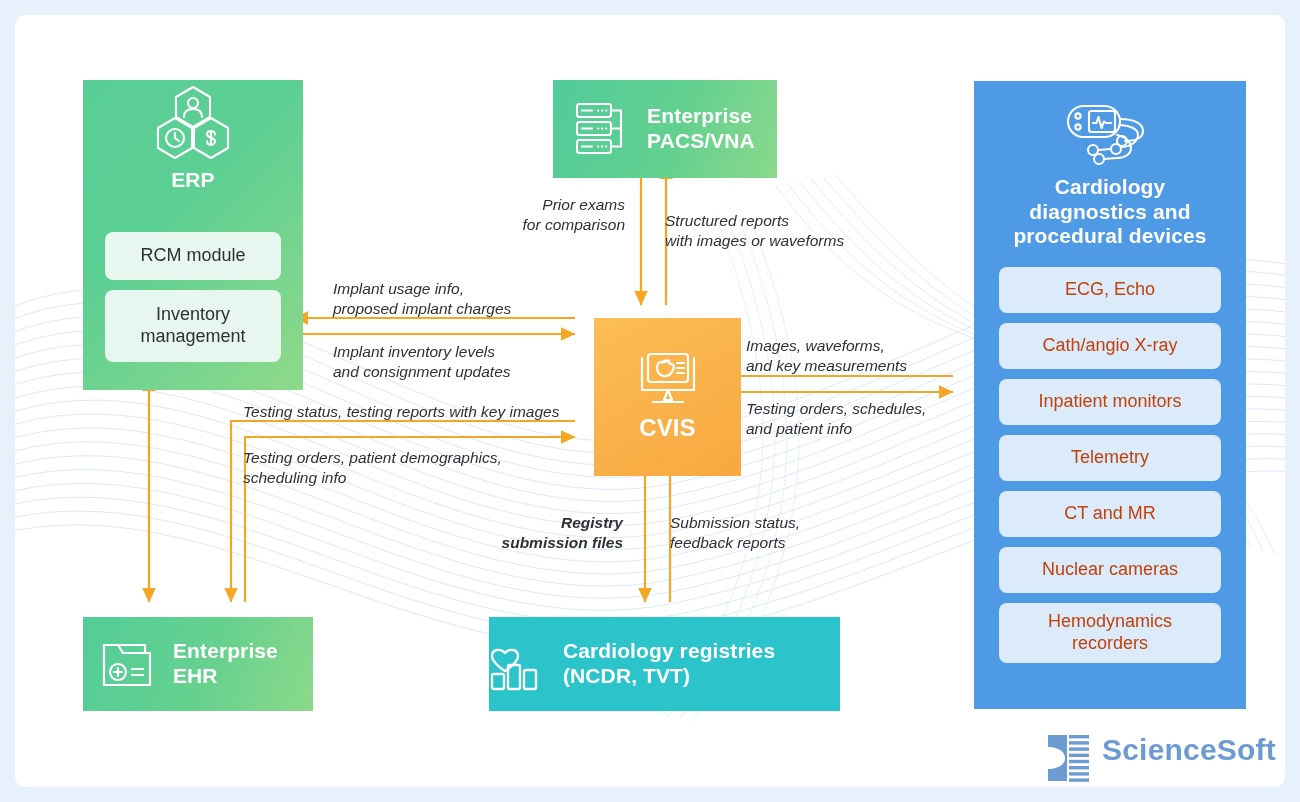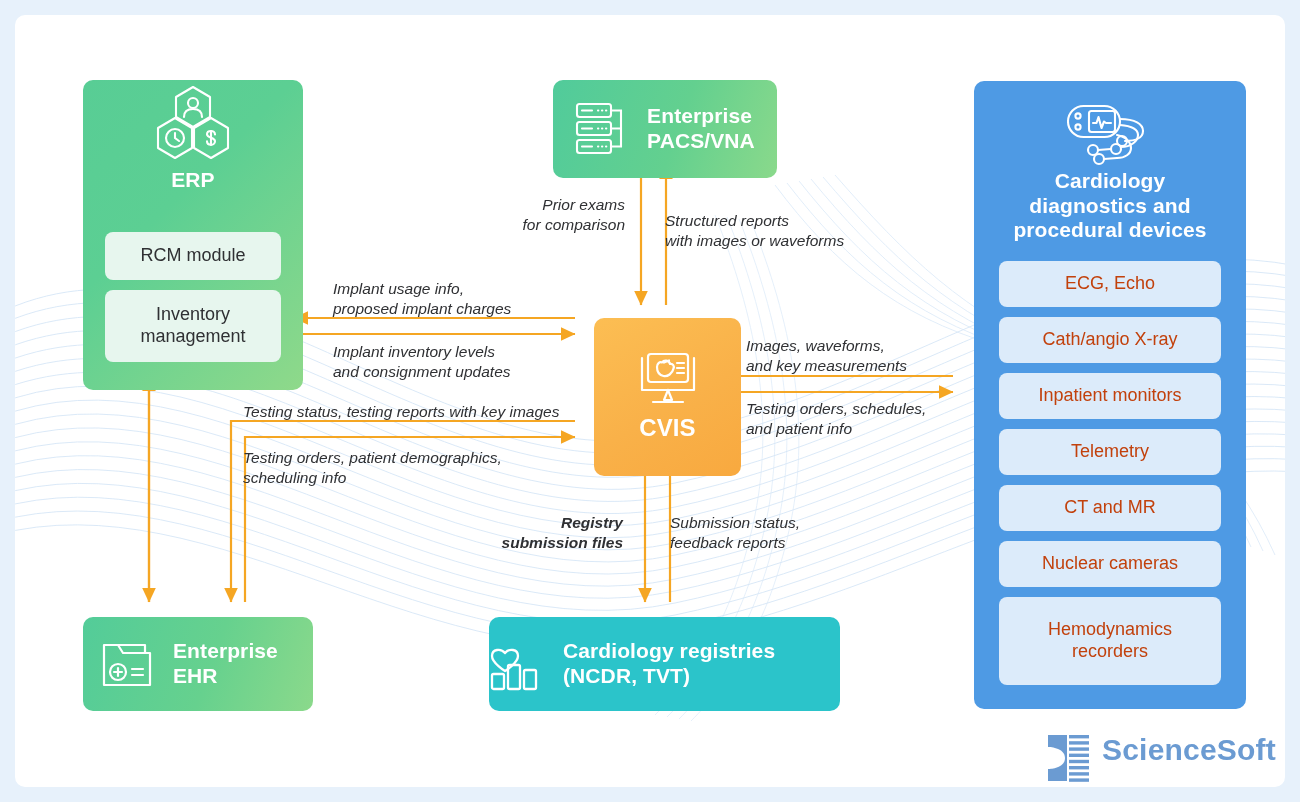--- a/index.html
+++ b/index.html
@@ -17,21 +17,21 @@
     width: 1270px; height: 772px;
     background: #ffffff;
     border-radius: 10px;
     overflow: hidden;
   }
   .deco { position: absolute; inset: 0; }
 
   
   .node {
     position: absolute;
-    border-radius: 10px;
+    border-radius: 0;
     display: flex;
     flex-direction: column;
     align-items: center;
     color: #ffffff;
   }
   .node .title {
     font-weight: bold;
     text-align: center;
     line-height: 1.17;
     color: #ffffff;
@@ -65,33 +65,33 @@
     gap: 16px;
   }
   #pacs .title { font-size: 21px; text-align: left; }
 
   
   #devices {
     left: 959px; top: 66px; width: 272px; height: 628px;
     background: #4e9ae4;
     padding-top: 22px;
   }
-  #devices .title { font-size: 21px; }
+  #devices .title { font-size: 21px; margin-top: 6px; }
   .pill-blue {
     width: 222px; border-radius: 8px;
     background: #dcebfa;
     color: #c2410c;
     font-size: 18px;
     text-align: center;
     line-height: 1.2;
     display: flex; align-items: center; justify-content: center;
     margin-top: 10px;
     height: 46px;
   }
-  .pill-blue.tall { height: 88px; }
+  .pill-blue.tall { height: 60px; }
   #devices .pill-blue.first { margin-top: 18px; }
 
   
   #cvis {
     left: 579px; top: 303px; width: 147px; height: 158px;
     background: linear-gradient(150deg, #fcbe53 0%, #f9b149 55%, #f8a93f 100%);
     justify-content: center;
   }
   #cvis .title { font-size: 24px; margin-top: 4px; }
 

